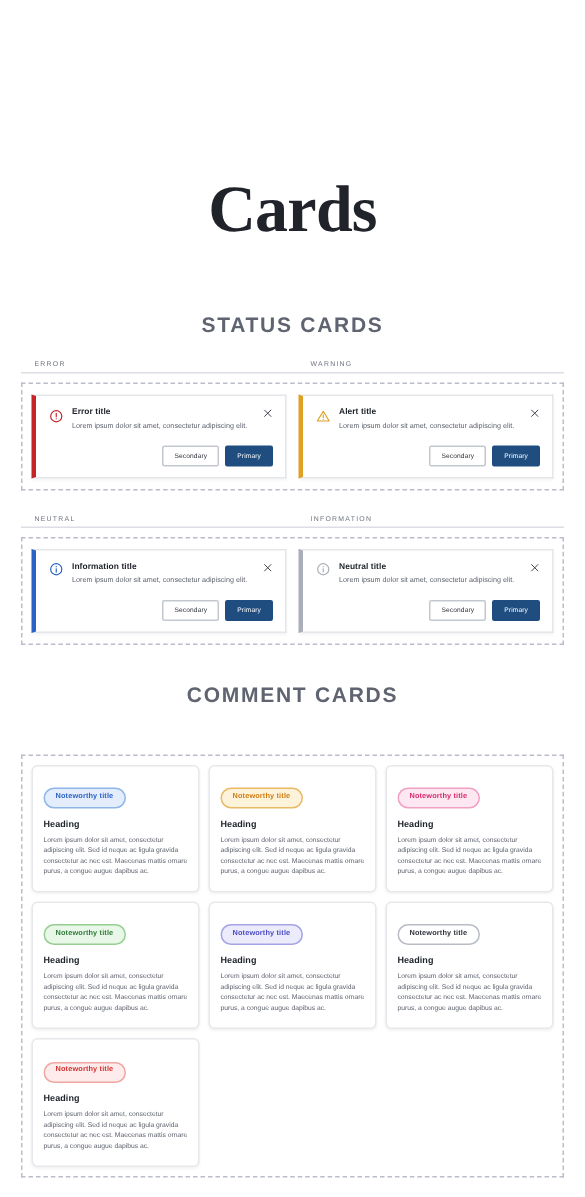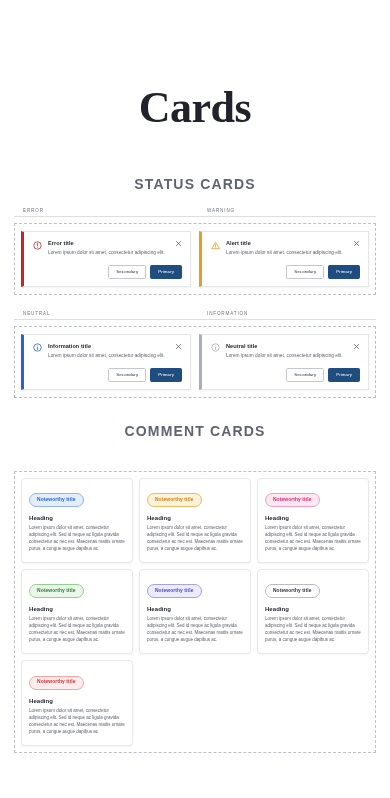--- a/index.html
+++ b/index.html
@@ -20,21 +20,21 @@
   }
 
   
   .page-title {
     font-family: "Liberation Serif", serif;
     font-weight: bold;
     font-size: 44px;
     color: #20232a;
     text-align: center;
     letter-spacing: -0.5px;
-    padding-top: 86px;
+    padding-top: 118px;
     line-height: 1;
   }
 
   
   .section-heading {
     text-align: center;
     font-size: 14px;
     letter-spacing: 1.15px;
     color: #5f6470;
     font-weight: bold;

